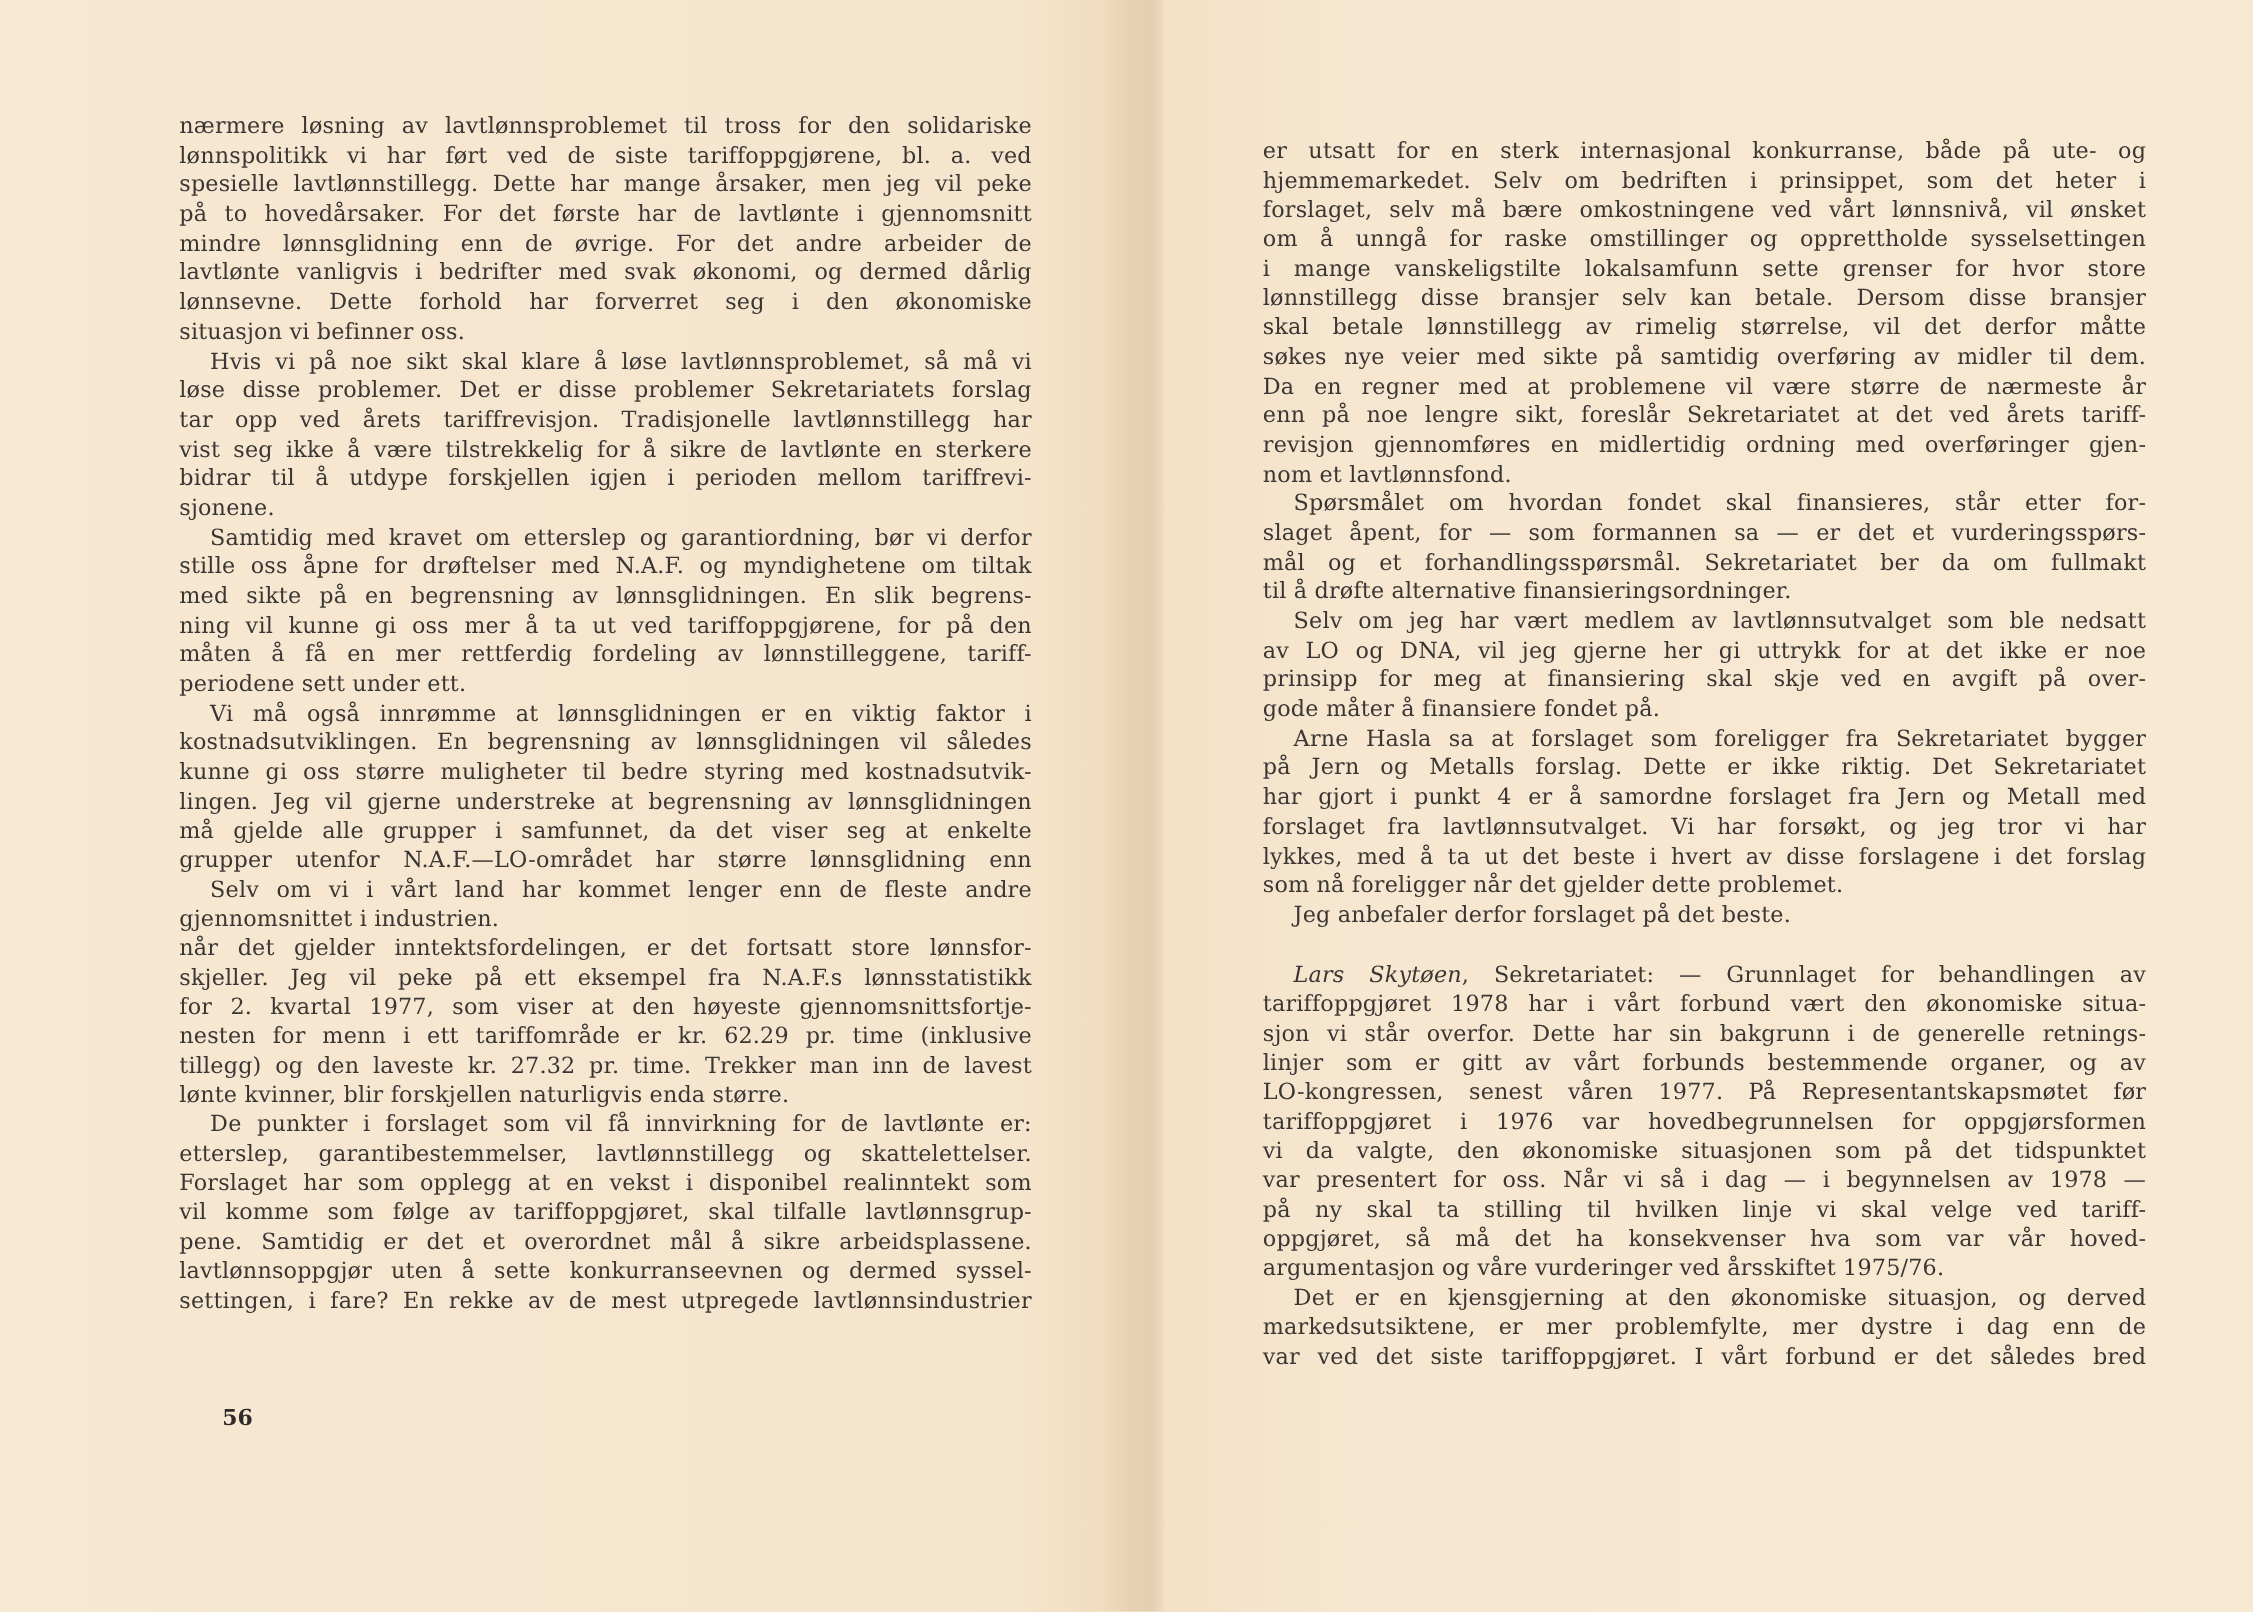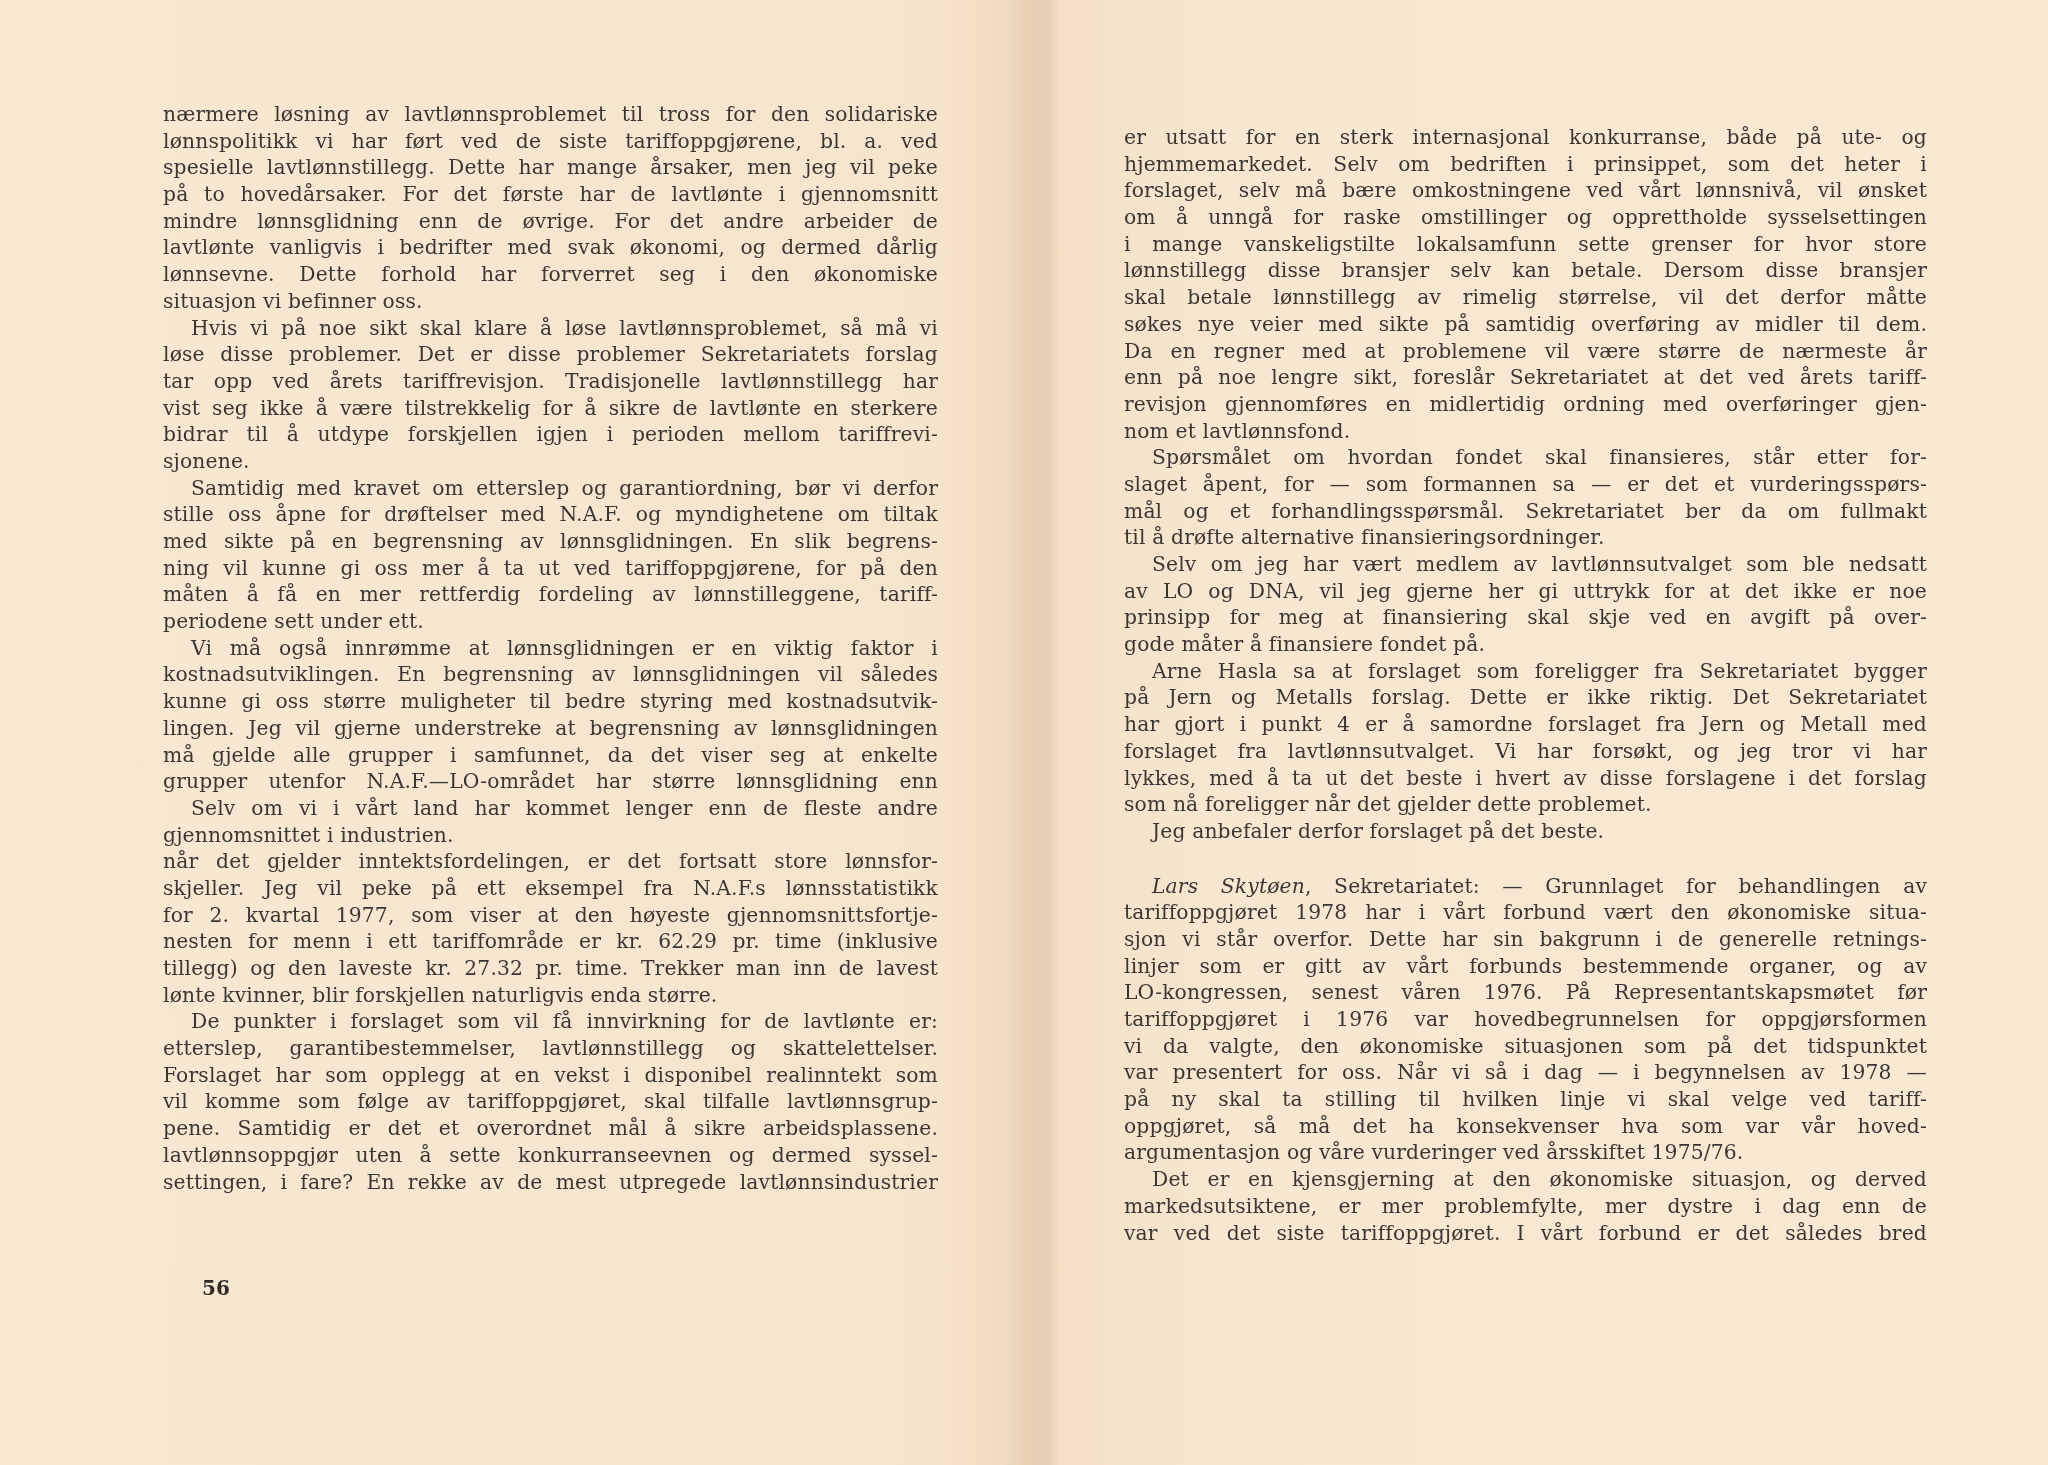--- a/index.html
+++ b/index.html
@@ -15,21 +15,21 @@
   }
   .gutter-shadow {
     position: absolute; left: 1030px; top: 0; width: 28px; height: 1465px;
     background: linear-gradient(90deg, rgba(0,0,0,0) 0%, rgba(120,90,60,0.10) 60%, rgba(120,90,60,0.04) 100%);
   }
   .page { position: absolute; top: 0; height: 1465px; }
   .page.left { left: 0; width: 1040px; padding-left: 32px; }
   .page.right { left: 1040px; width: 1008px; }
   .column { position: absolute; }
   .page.left .column { left: 163px; top: 101px; width: 775px; }
-  .page.right .column { left: 84px; top: 124px; width: 803px; }
+  .page.right .column { left: 108px; top: 124px; width: 803px; }
   .line {
     font-size: 20.3px; line-height: 26.7px; height: 26.7px;
     white-space: nowrap; text-align: justify; text-align-last: justify;
     letter-spacing: 0.15px;
   }
   .line.last { text-align-last: left; }
   .line.indent { padding-left: 28px; }
   .line.spacer { height: 28px; }
   .speaker { font-style: italic; }
   .folio {
@@ -117,21 +117,21 @@
         <div class="line">har gjort i punkt 4 er å samordne forslaget fra Jern og Metall med</div>
         <div class="line">forslaget fra lavtlønnsutvalget. Vi har forsøkt, og jeg tror vi har</div>
         <div class="line">lykkes, med å ta ut det beste i hvert av disse forslagene i det forslag</div>
         <div class="line last">som nå foreligger når det gjelder dette problemet.</div>
         <div class="line indent last">Jeg anbefaler derfor forslaget på det beste.</div>
         <div class="line spacer"></div>
         <div class="line indent"><span class="speaker">Lars Skytøen</span><span>, Sekretariatet: — Grunnlaget for behandlingen av</span></div>
         <div class="line">tariffoppgjøret 1978 har i vårt forbund vært den økonomiske situa-</div>
         <div class="line">sjon vi står overfor. Dette har sin bakgrunn i de generelle retnings-</div>
         <div class="line">linjer som er gitt av vårt forbunds bestemmende organer, og av</div>
-        <div class="line">LO-kongressen, senest våren 1976. På Representantskapsmøtet før</div>
+        <div class="line">LO-kongressen, senest våren 1977. På Representantskapsmøtet før</div>
         <div class="line">tariffoppgjøret i 1976 var hovedbegrunnelsen for oppgjørsformen</div>
         <div class="line">vi da valgte, den økonomiske situasjonen som på det tidspunktet</div>
         <div class="line">var presentert for oss. Når vi så i dag — i begynnelsen av 1978 —</div>
         <div class="line">på ny skal ta stilling til hvilken linje vi skal velge ved tariff-</div>
         <div class="line">oppgjøret, så må det ha konsekvenser hva som var vår hoved-</div>
         <div class="line last">argumentasjon og våre vurderinger ved årsskiftet 1975/76.</div>
         <div class="line indent">Det er en kjensgjerning at den økonomiske situasjon, og derved</div>
         <div class="line">markedsutsiktene, er mer problemfylte, mer dystre i dag enn de</div>
         <div class="line">var ved det siste tariffoppgjøret. I vårt forbund er det således bred</div>
       </div>

